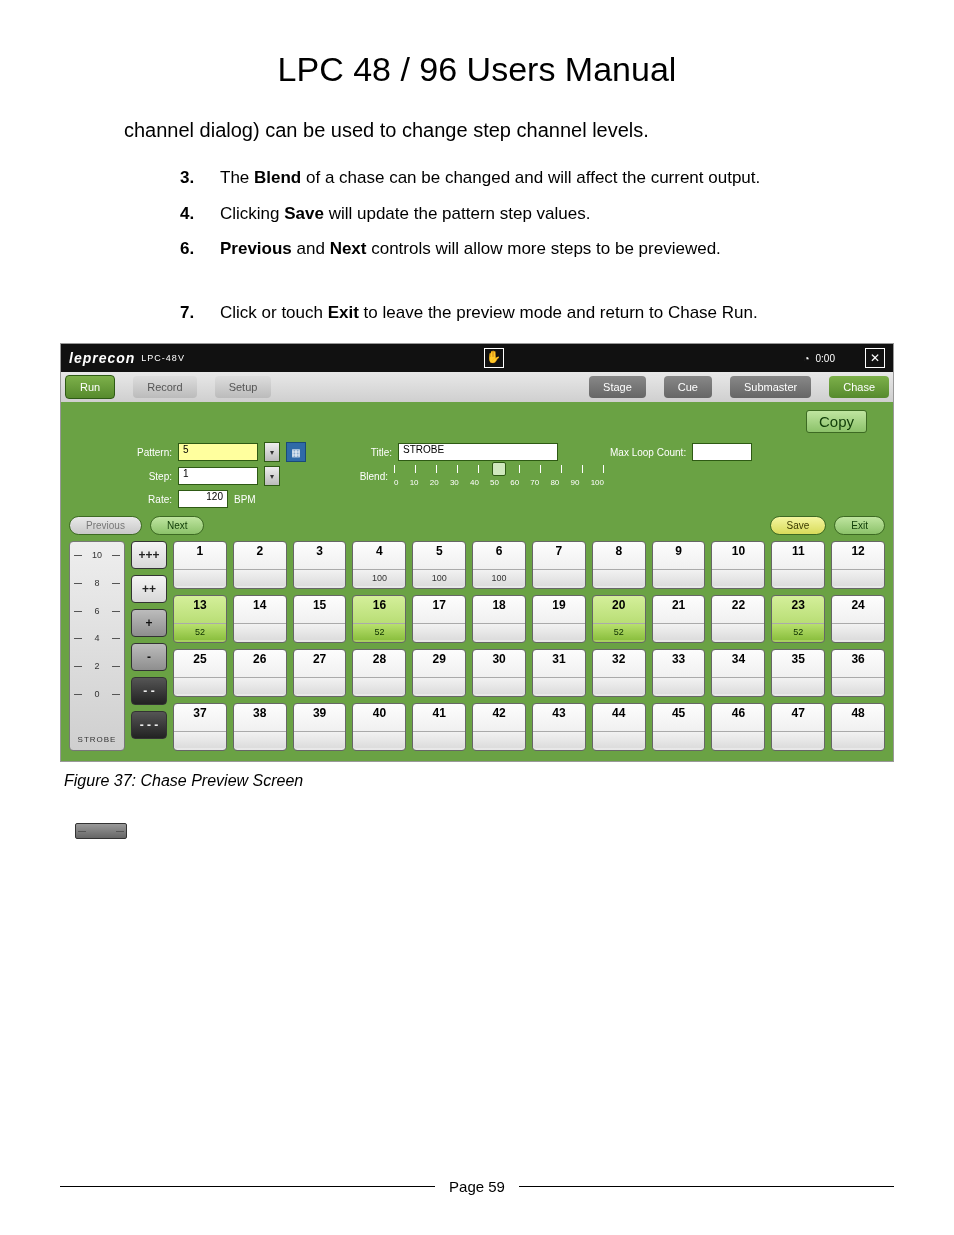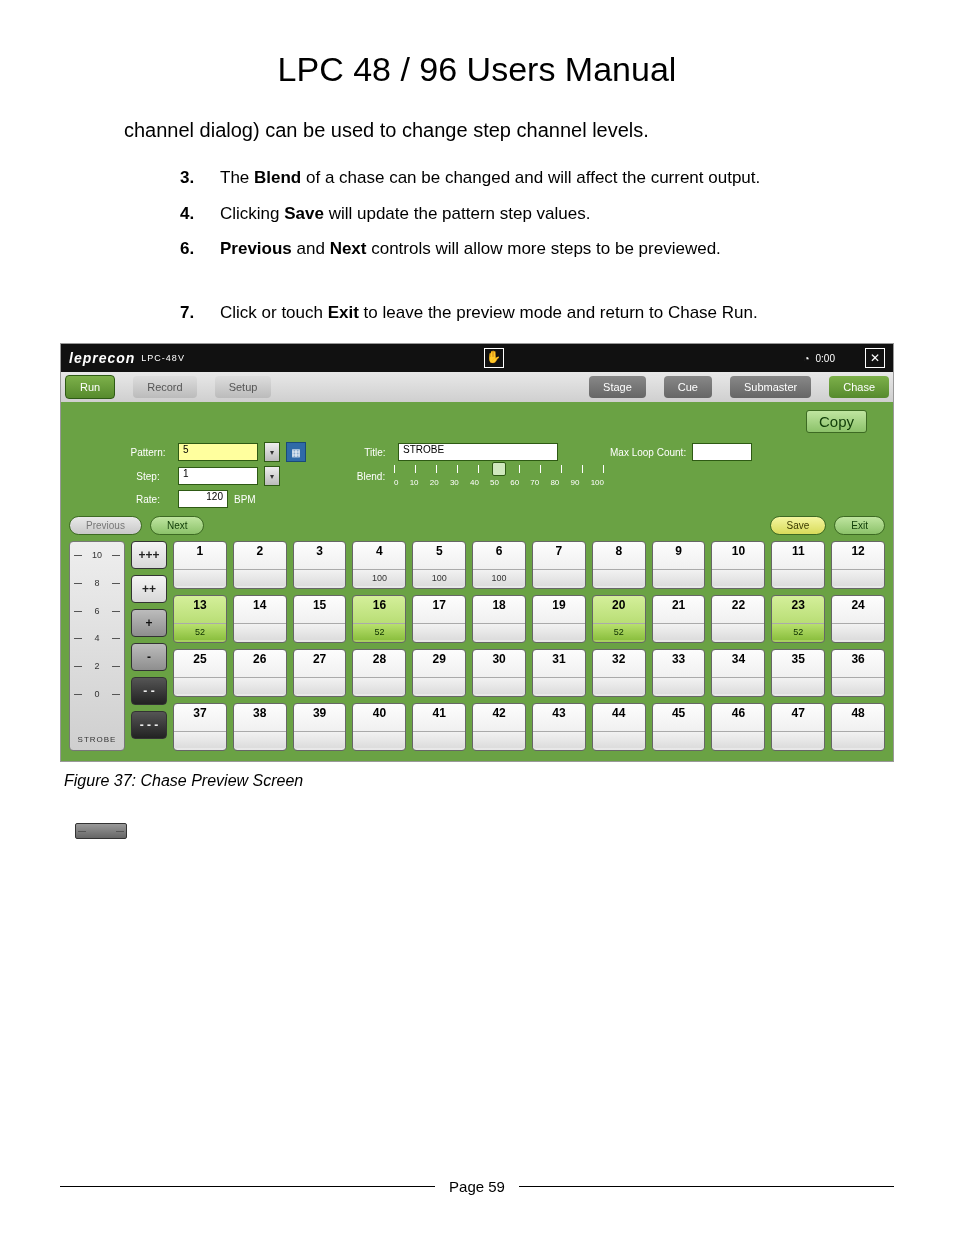--- a/index.html
+++ b/index.html
@@ -23,21 +23,21 @@
   .greybar{height:30px;background:linear-gradient(#e8e8e8,#cfcfcf);display:flex;align-items:center;padding:0 4px;gap:18px;color:#333}
   .greybar .spacer{flex:1}
   .gtab{height:22px;border-radius:4px;background:linear-gradient(#888,#666);color:#fff;font-size:11px;display:flex;align-items:center;padding:0 14px;cursor:pointer}
   .gtab.light{background:linear-gradient(#ddd,#bbb);color:#555}
   .gtab.run{background:linear-gradient(#7db04a,#568a2d);border:1px solid #2e5a14}
   .gtab.active{background:linear-gradient(#7db04a,#568a2d);color:#fff}
   .greenarea{background:#6aa244;padding:6px 8px 10px 8px;position:relative;color:#fff}
   .copy-row{display:flex;justify-content:flex-end;padding:2px 18px 6px 0}
   .mini-btn{background:linear-gradient(#bfe5a0,#8cc26a);color:#13400a;border:1px solid #3d6a23;border-radius:3px;font-size:15px;padding:2px 12px;cursor:pointer}
   .form-row{display:flex;align-items:center;gap:6px;margin:3px 0 3px 55px;font-size:10px}
-  .lbl{width:48px;text-align:center;color:#fff}
+  .lbl{width:48px;text-align:right;color:#fff}
   .tf{background:#fff;color:#000;height:16px;font-size:10px;padding:0 4px;border:1px solid #2e5a14}
   .tf.yellow{background:#ffff9e}
   .dd{width:14px;height:18px;background:linear-gradient(#eee,#bbb);border:1px solid #2e5a14;display:flex;align-items:center;justify-content:center;color:#333;font-size:8px}
   .icon-box{width:18px;height:18px;background:#2f6aa8;border:1px solid #194a78;display:flex;align-items:center;justify-content:center;font-size:10px}
   .slider-track{position:relative;width:210px;height:22px}
   .ticks{position:absolute;inset:0;display:flex;justify-content:space-between;align-items:flex-start}
   .ticks span{width:1px;height:8px;background:#fff}
   .tick-labels{position:absolute;bottom:0;left:0;right:0;display:flex;justify-content:space-between;font-size:8px;color:#fff}
   .thumb{position:absolute;top:-3px;left:50%;width:12px;height:12px;background:#cfe8bd;border:1px solid #2e5a14;border-radius:2px;transform:translateX(-50%)}
   .nav-row{display:flex;align-items:center;gap:8px;margin:8px 0 6px 0}

